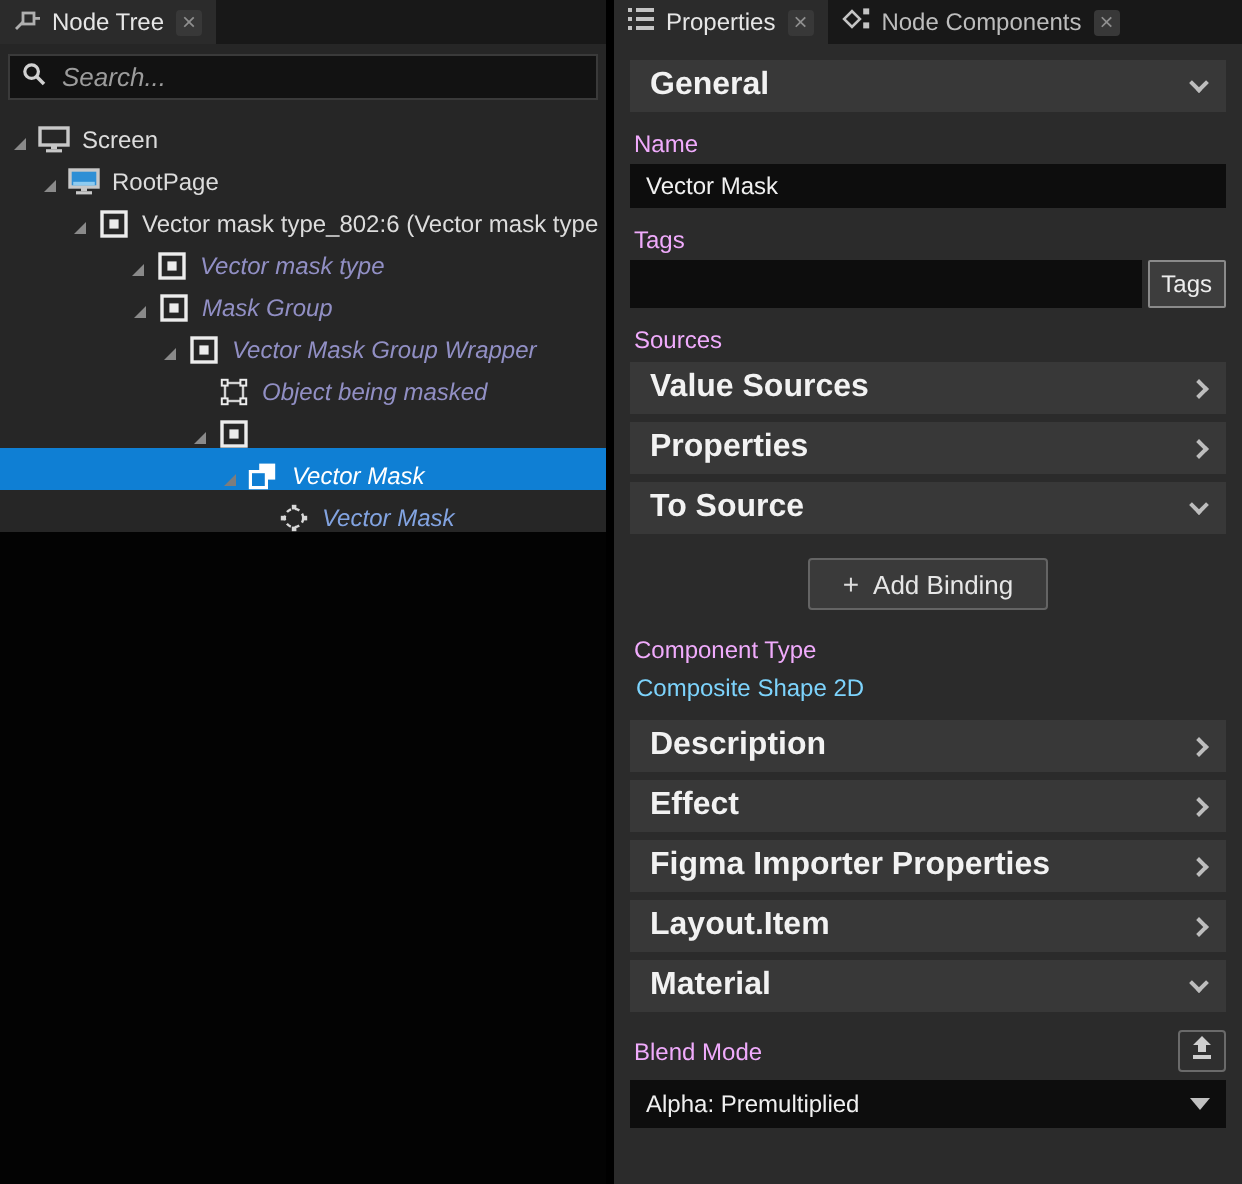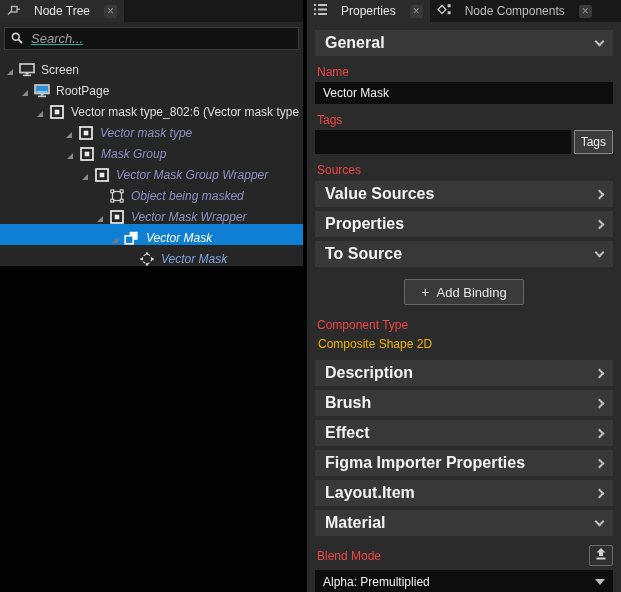--- a/index.html
+++ b/index.html
@@ -2,26 +2,26 @@
 <html><head>
 <meta charset="utf-8">
 <style>
   html,body{margin:0;padding:0;background:#000;}
   *{box-sizing:border-box;}
   .app{width:621px;height:592px;display:flex;font-family:"Liberation Sans",sans-serif;overflow:hidden;background:#000;}
 
   
   .left-panel{width:307px;flex:none;display:flex;flex-direction:column;background:#262626;border-right:4px solid #000;}
   .tabbar{height:22px;flex:none;background:#181818;display:flex;align-items:stretch;}
-  .tab{display:flex;align-items:center;gap:14px;padding:0 7px;font-size:12px;color:#bdbdbd;cursor:default;}
+  .tab{display:flex;align-items:center;gap:6px;padding:0 7px;font-size:12px;color:#bdbdbd;cursor:default;}
   .tab.active{background:#2b2b2b;color:#e6e6e6;}
   .tab-close{width:13px;height:13px;flex:none;background:#383838;color:#8f8f8f;font-size:12px;line-height:12px;text-align:center;border-radius:2px;}
   .search-wrap{padding:5px 4px 3px 4px;flex:none;}
   .search-box{height:23px;background:#121212;border:1px solid #3a3a3a;display:flex;align-items:center;padding:0 6px;gap:6px;}
-  .search-box input{flex:1;background:transparent;border:none;outline:none;color:#14b8a6;font-style:italic;font-size:13px;font-family:"Liberation Sans",sans-serif;text-decoration:underline;}
+  .search-box input{flex:1;background:transparent;border:none;outline:none;color:#8b5cf6;font-style:italic;font-size:13px;font-family:"Liberation Sans",sans-serif;}
   .search-box input::placeholder{color:#9c9c9c;font-style:italic;}
   .tree{flex:none;padding-top:3px;}
   .tree-row{height:21px;display:flex;align-items:flex-end;font-size:12px;color:#dcdcdc;white-space:nowrap;overflow:hidden;}
   .tree-row .arrow{width:12px;height:10px;flex:none;display:flex;align-items:center;justify-content:flex-start;}
   .tree-row .arrow.hidden{visibility:hidden;}
   .tree-row .node-icon{width:17px;height:15px;flex:none;display:flex;align-items:center;justify-content:center;margin-right:6px;}
   .tree-row.prefab .row-label{font-style:italic;color:#918fc4;}
   .tree-row.instance .row-label{font-style:italic;color:#82a3e0;}
   .tree-row.selected{background:#0f7fd4;}
   .tree-row.selected .row-label{font-style:italic;color:#ffffff;}
@@ -30,30 +30,30 @@
   
   .right-panel{flex:1;display:flex;flex-direction:column;background:#2b2b2b;overflow:hidden;}
   .right-panel .tabbar{background:#181818;}
   .rp-content{padding:0 8px;flex:1;}
   .section-bar{height:26px;margin-top:4px;background:#383838;display:flex;align-items:center;padding:0 10px;font-size:16px;font-weight:bold;color:#f2f2f2;}
   .section-bar:first-child{margin-top:8px;}
   .section-bar .sp{flex:1;}
   .chev{display:inline-block;width:7px;height:7px;border-right:2px solid #bdbdbd;border-bottom:2px solid #bdbdbd;flex:none;}
   .chev[data-dir="down"]{transform:rotate(45deg);margin-top:-4px;}
   .chev[data-dir="right"]{transform:rotate(-45deg);}
-  .form-label{font-size:12px;color:#ef4444;margin:9px 2px 3px 2px;}
+  .form-label{font-size:12px;color:#f0abfc;margin:9px 2px 3px 2px;}
   .text-input{width:100%;height:22px;background:#0d0d0d;border:1px solid #0d0d0d;color:#f0f0f0;font-size:12px;padding:0 7px;font-family:"Liberation Sans",sans-serif;outline:none;}
   .tags-row{display:flex;gap:3px;align-items:stretch;}
   .tags-row .text-input{flex:1;height:24px;}
   .tags-btn{flex:none;background:#3d3d3d;border:1px solid #8a8a8a;border-radius:1px;color:#ededed;font-size:12px;padding:0 6px;font-family:"Liberation Sans",sans-serif;}
   .add-binding-wrap{display:flex;justify-content:center;margin:12px 0 4px 0;}
   .add-binding{display:flex;align-items:center;gap:7px;background:#3a3a3a;border:1px solid #646464;border-radius:2px;color:#e6e6e6;font-size:13px;padding:4px 16px;font-family:"Liberation Sans",sans-serif;}
   .add-binding .plus{font-size:14px;color:#dcdcdc;}
   .comp-type-label{margin-top:13px;}
-  .comp-type-value{font-size:12px;color:#eab308;margin:5px 2px 9px 3px;}
+  .comp-type-value{font-size:12px;color:#7dd3fc;margin:5px 2px 9px 3px;}
   .blend-row{display:flex;align-items:center;margin-top:9px;}
   .blend-row .form-label{flex:1;margin:0 2px;}
   .icon-btn{width:24px;height:21px;flex:none;background:#2f2f2f;border:1px solid #6a6a6a;border-radius:2px;display:flex;align-items:center;justify-content:center;}
   .dropdown{height:24px;margin-top:4px;background:#0d0d0d;display:flex;align-items:center;padding:0 8px;color:#f0f0f0;font-size:12px;}
   .dropdown .sp{flex:1;}
   .caret{width:0;height:0;border-left:5px solid transparent;border-right:5px solid transparent;border-top:6px solid #c0c0c0;flex:none;}
 </style>
 </head>
 <body>
 
@@ -206,21 +206,20 @@
             <svg width="8" height="8" viewBox="0 0 8 8">
               <polygon points="7,1 7,7 1,7" fill="#8a8a8a"></polygon>
             </svg>
           </span>
         <span class="node-icon">
             <svg width="14" height="14" viewBox="0 0 14 14">
               <rect x="1" y="1" width="12" height="12" fill="none" stroke="#ececec" stroke-width="1.7"></rect>
               <rect x="4.7" y="4.7" width="4.6" height="4.6" fill="#ececec"></rect>
             </svg>
           </span>
-        <span class="row-label">Vector Mask Wrapper</span>
       </div>
 
       <div class="tree-row selected" style="padding-left:111px">
         <span class="arrow">
             <svg width="8" height="8" viewBox="0 0 8 8">
               <polygon points="7,1 7,7 1,7" fill="#7d7d7d"></polygon>
             </svg>
           </span>
         <span class="node-icon">
             <svg width="15" height="14" viewBox="0 0 15 14">
@@ -330,25 +329,20 @@
 
       <div class="form-label comp-type-label">Component Type</div>
       <div class="comp-type-value">Composite Shape 2D</div>
 
       <div class="section-bar">
         <span>Description</span>
         <span class="sp"></span>
         <span class="chev" data-dir="right"></span>
       </div>
       <div class="section-bar">
-        <span>Brush</span>
-        <span class="sp"></span>
-        <span class="chev" data-dir="right"></span>
-      </div>
-      <div class="section-bar">
         <span>Effect</span>
         <span class="sp"></span>
         <span class="chev" data-dir="right"></span>
       </div>
       <div class="section-bar">
         <span>Figma Importer Properties</span>
         <span class="sp"></span>
         <span class="chev" data-dir="right"></span>
       </div>
       <div class="section-bar">

